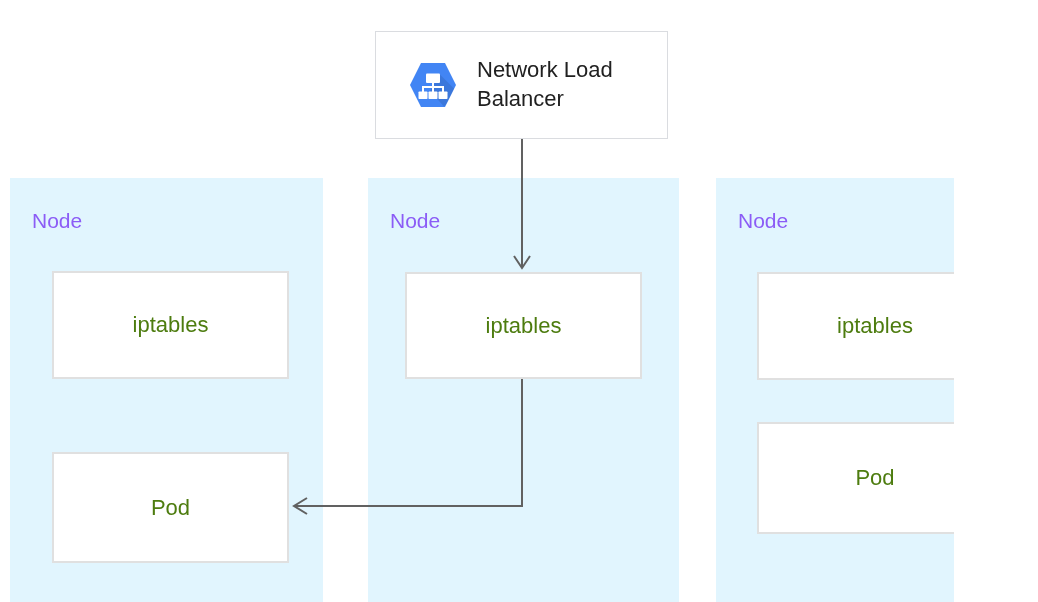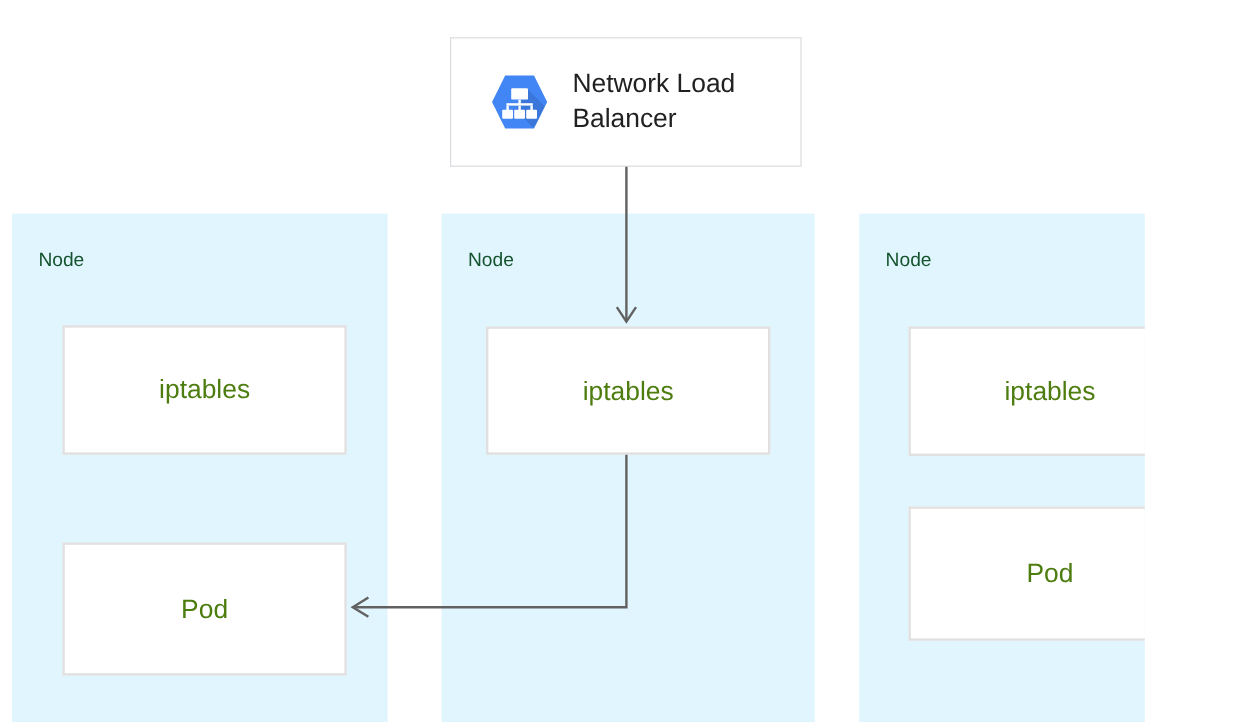--- a/index.html
+++ b/index.html
@@ -45,22 +45,22 @@
     height: 426px;
     background: #e1f5fe;
   }
   .node-1 { left: 10px;  width: 313px; }
   .node-2 { left: 368px; width: 311px; }
   .node-3 { left: 716px; width: 317px; }
 
   .node-label {
     position: absolute;
     left: 22px; top: 31px;
-    font-size: 16px;
-    color: #14532d;
+    font-size: 21px;
+    color: #8b5cf6;
   }
 
   
   .inner-box {
     position: absolute;
     background: #ffffff;
     border: 2px solid #e0e0e0;
     box-sizing: border-box;
     display: flex;
     align-items: center;

